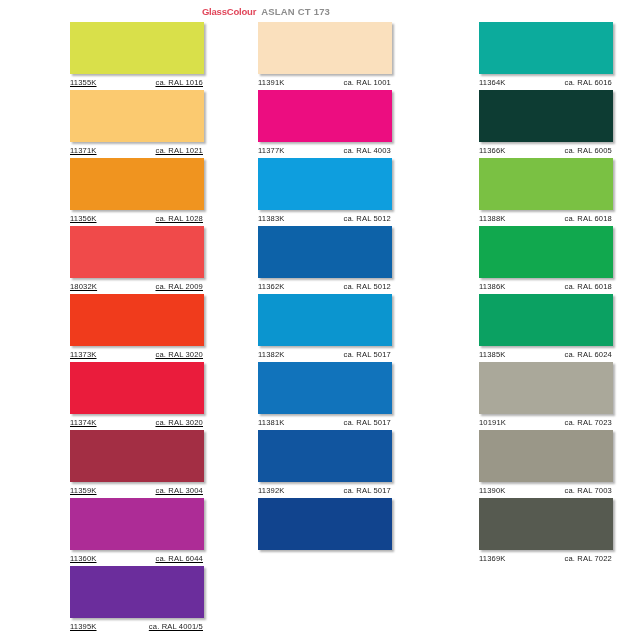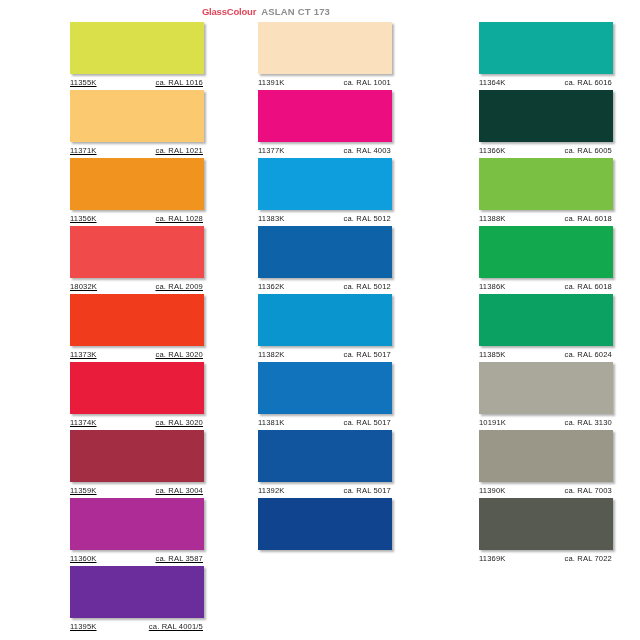--- a/index.html
+++ b/index.html
@@ -141,21 +141,21 @@
         <div class="chip" style="background: rgb(163, 46, 68);"></div>
         <div class="labels">
           <span class="code">11359K</span>
           <span class="ral">ca. RAL 3004</span>
         </div>
       </div>
       <div class="swatch-cell">
         <div class="chip" style="background: rgb(173, 44, 150);"></div>
         <div class="labels">
           <span class="code">11360K</span>
-          <span class="ral">ca. RAL 3587</span>
+          <span class="ral">ca. RAL 6044</span>
         </div>
       </div>
       <div class="swatch-cell">
         <div class="chip" style="background: rgb(107, 45, 156);"></div>
         <div class="labels">
           <span class="code">11395K</span>
           <span class="ral">ca. RAL 4001/5</span>
         </div>
       </div>
     </div>
@@ -246,21 +246,21 @@
         <div class="chip" style="background: rgb(11, 161, 98);"></div>
         <div class="labels">
           <span class="code">11385K</span>
           <span class="ral">ca. RAL 6024</span>
         </div>
       </div>
       <div class="swatch-cell">
         <div class="chip" style="background: rgb(170, 168, 154);"></div>
         <div class="labels">
           <span class="code">10191K</span>
-          <span class="ral">ca. RAL 3130</span>
+          <span class="ral">ca. RAL 7023</span>
         </div>
       </div>
       <div class="swatch-cell">
         <div class="chip" style="background: rgb(154, 151, 136);"></div>
         <div class="labels">
           <span class="code">11390K</span>
           <span class="ral">ca. RAL 7003</span>
         </div>
       </div>
       <div class="swatch-cell">

